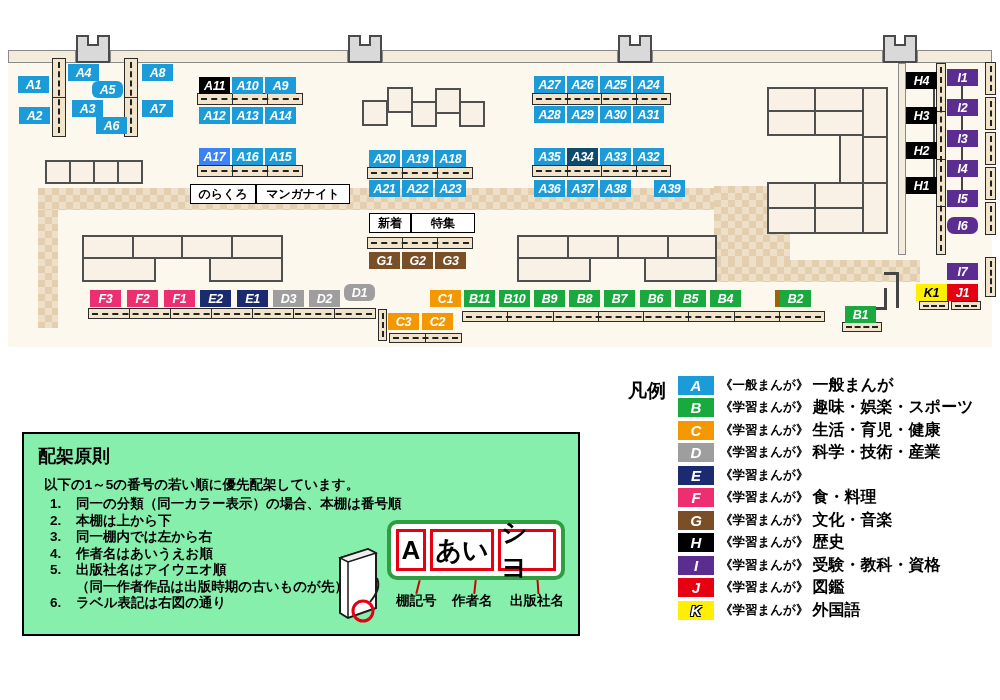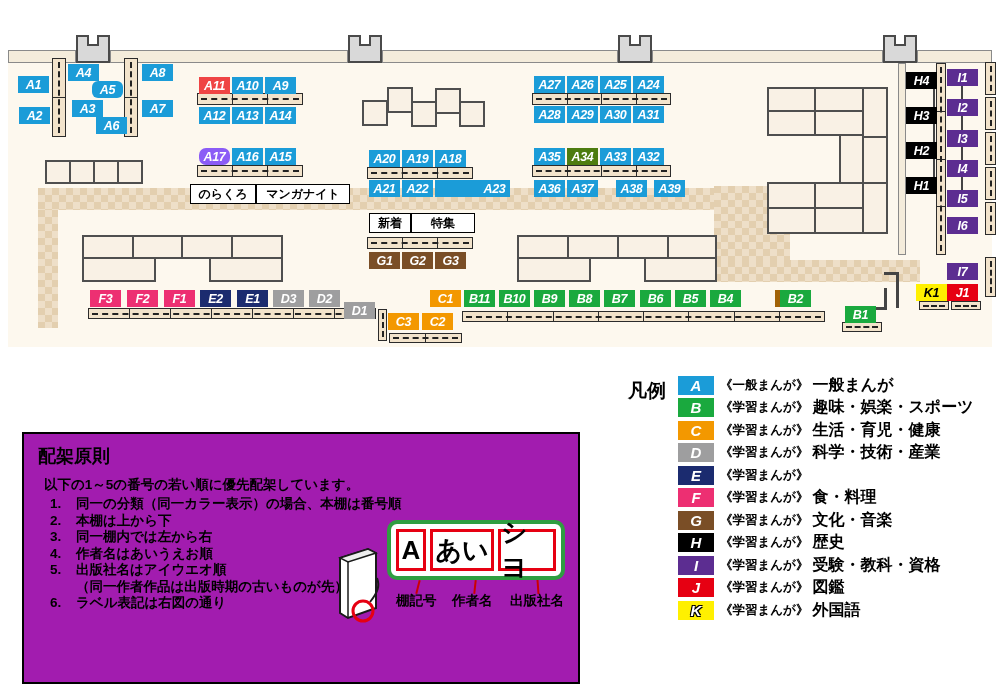--- a/index.html
+++ b/index.html
@@ -25,21 +25,21 @@
   
   .legend{position:absolute;left:622px;top:374px;width:372px;}
   .legend-title{position:absolute;left:6px;top:4px;font-size:19px;font-weight:bold;color:#000;}
   .legend-rows{margin-left:56px;}
   .legend-row{display:flex;align-items:center;height:22.5px;}
   .chip{width:36px;height:19px;flex:0 0 36px;display:flex;align-items:center;justify-content:center;color:#fff;font-weight:bold;font-style:italic;font-size:15px;margin-right:6px;}
   .chip.chip-outline{color:#fff;text-shadow:-1px -1px 0 #000,1px -1px 0 #000,-1px 1px 0 #000,1px 1px 0 #000;}
   .series{font-size:12.5px;font-weight:bold;color:#000;margin-right:4px;white-space:nowrap;}
   .category{font-size:16px;font-weight:bold;color:#000;white-space:nowrap;}
   
-  .principles{position:absolute;left:22px;top:432px;width:558px;height:252px;border:2px solid #000;background:#a21caf;box-sizing:border-box;}
+  .principles{position:absolute;left:22px;top:432px;width:558px;height:204px;border:2px solid #000;background:#86efac;box-sizing:border-box;}
   .p-title{position:absolute;left:14px;top:10px;font-size:18px;font-weight:bold;}
   .p-intro{position:absolute;left:20px;top:42px;font-size:13.5px;font-weight:bold;}
   .p-items{position:absolute;left:26px;top:62px;font-size:13.5px;font-weight:bold;line-height:16.5px;}
   .p-item{display:flex;}
   .p-num{width:26px;flex:0 0 26px;}
   .p-note{padding-left:26px;}
   .diag-frame{position:absolute;left:363px;top:86px;width:178px;height:60px;border:4px solid #2f9e41;border-radius:10px;background:#fff;box-sizing:border-box;display:flex;align-items:center;justify-content:center;gap:4px;}
   .seg{height:42px;border:3px solid #e60012;background:#fff;color:#000;font-size:26px;font-weight:bold;display:flex;align-items:center;justify-content:center;box-sizing:border-box;}
   .diag-caption{position:absolute;top:158px;font-size:13.5px;font-weight:bold;white-space:nowrap;}
   .ptr{position:absolute;width:2px;height:14px;background:#cc0000;}
@@ -215,75 +215,75 @@
 
   <div id="labels-layer">
       <div class="maplabel" style="left: 18px; top: 76px; background: rgb(27, 156, 216);">A1</div>
       <div class="maplabel" style="left: 19px; top: 107px; background: rgb(27, 156, 216);">A2</div>
       <div class="maplabel" style="left: 68px; top: 64px; background: rgb(27, 156, 216);">A4</div>
       <div class="maplabel" style="left: 92px; top: 81px; background: rgb(27, 156, 216); border-radius: 6px;">A5</div>
       <div class="maplabel" style="left: 72px; top: 100px; background: rgb(27, 156, 216);">A3</div>
       <div class="maplabel" style="left: 96px; top: 117px; background: rgb(27, 156, 216);">A6</div>
       <div class="maplabel" style="left: 142px; top: 64px; background: rgb(27, 156, 216);">A8</div>
       <div class="maplabel" style="left: 142px; top: 100px; background: rgb(27, 156, 216);">A7</div>
-      <div class="maplabel" style="left: 199px; top: 77px; background: #ef4444;">A11</div>
+      <div class="maplabel" style="left: 199px; top: 77px; background: #000000;">A11</div>
       <div class="maplabel" style="left: 232px; top: 77px; background: rgb(27, 156, 216);">A10</div>
       <div class="maplabel" style="left: 265px; top: 77px; background: rgb(27, 156, 216);">A9</div>
       <div class="maplabel" style="left: 199px; top: 107px; background: rgb(27, 156, 216);">A12</div>
       <div class="maplabel" style="left: 232px; top: 107px; background: rgb(27, 156, 216);">A13</div>
       <div class="maplabel" style="left: 265px; top: 107px; background: rgb(27, 156, 216);">A14</div>
-      <div class="maplabel" style="left: 199px; top: 148px; background: #8b5cf6; border-radius: 7px;">A17</div>
+      <div class="maplabel" style="left: 199px; top: 148px; background: #3b82f6;">A17</div>
       <div class="maplabel" style="left: 232px; top: 148px; background: rgb(27, 156, 216);">A16</div>
       <div class="maplabel" style="left: 265px; top: 148px; background: rgb(27, 156, 216);">A15</div>
       <div class="maplabel" style="left: 369px; top: 150px; background: rgb(27, 156, 216);">A20</div>
       <div class="maplabel" style="left: 402px; top: 150px; background: rgb(27, 156, 216);">A19</div>
       <div class="maplabel" style="left: 435px; top: 150px; background: rgb(27, 156, 216);">A18</div>
       <div class="maplabel" style="left: 369px; top: 180px; background: rgb(27, 156, 216);">A21</div>
       <div class="maplabel" style="left: 402px; top: 180px; background: rgb(27, 156, 216);">A22</div>
-      <div class="maplabel" style="left: 435px; top: 180px; background: rgb(27, 156, 216); padding-left: 44px;">A23</div>
+      <div class="maplabel" style="left: 435px; top: 180px; background: rgb(27, 156, 216);">A23</div>
       <div class="maplabel" style="left: 534px; top: 76px; background: rgb(27, 156, 216);">A27</div>
       <div class="maplabel" style="left: 567px; top: 76px; background: rgb(27, 156, 216);">A26</div>
       <div class="maplabel" style="left: 600px; top: 76px; background: rgb(27, 156, 216);">A25</div>
       <div class="maplabel" style="left: 633px; top: 76px; background: rgb(27, 156, 216);">A24</div>
       <div class="maplabel" style="left: 534px; top: 106px; background: rgb(27, 156, 216);">A28</div>
       <div class="maplabel" style="left: 567px; top: 106px; background: rgb(27, 156, 216);">A29</div>
       <div class="maplabel" style="left: 600px; top: 106px; background: rgb(27, 156, 216);">A30</div>
       <div class="maplabel" style="left: 633px; top: 106px; background: rgb(27, 156, 216);">A31</div>
       <div class="maplabel" style="left: 534px; top: 148px; background: rgb(27, 156, 216);">A35</div>
-      <div class="maplabel" style="left: 567px; top: 148px; background: #4d7c0f;">A34</div>
+      <div class="maplabel" style="left: 567px; top: 148px; background: #0c4a6e;">A34</div>
       <div class="maplabel" style="left: 600px; top: 148px; background: rgb(27, 156, 216);">A33</div>
       <div class="maplabel" style="left: 633px; top: 148px; background: rgb(27, 156, 216);">A32</div>
       <div class="maplabel" style="left: 534px; top: 180px; background: rgb(27, 156, 216);">A36</div>
       <div class="maplabel" style="left: 567px; top: 180px; background: rgb(27, 156, 216);">A37</div>
-      <div class="maplabel" style="left: 616px; top: 180px; background: rgb(27, 156, 216);">A38</div>
+      <div class="maplabel" style="left: 600px; top: 180px; background: rgb(27, 156, 216);">A38</div>
       <div class="maplabel" style="left: 633px; top: 180px; background: rgb(27, 156, 216); margin-left: 21px;">A39</div>
       <div class="maplabel" style="left: 369px; top: 252px; background: rgb(122, 78, 38);">G1</div>
       <div class="maplabel" style="left: 402px; top: 252px; background: rgb(122, 78, 38);">G2</div>
       <div class="maplabel" style="left: 435px; top: 252px; background: rgb(122, 78, 38);">G3</div>
       <div class="maplabel" style="left: 906px; top: 72px; background: rgb(0, 0, 0);">H4</div>
       <div class="maplabel" style="left: 906px; top: 107px; background: rgb(0, 0, 0);">H3</div>
       <div class="maplabel" style="left: 906px; top: 142px; background: rgb(0, 0, 0);">H2</div>
       <div class="maplabel" style="left: 906px; top: 177px; background: rgb(0, 0, 0);">H1</div>
       <div class="maplabel" style="left: 947px; top: 69px; background: rgb(92, 45, 145);">I1</div>
       <div class="maplabel" style="left: 947px; top: 99px; background: rgb(92, 45, 145);">I2</div>
       <div class="maplabel" style="left: 947px; top: 130px; background: rgb(92, 45, 145);">I3</div>
       <div class="maplabel" style="left: 947px; top: 160px; background: rgb(92, 45, 145);">I4</div>
       <div class="maplabel" style="left: 947px; top: 190px; background: rgb(92, 45, 145);">I5</div>
-      <div class="maplabel" style="left: 947px; top: 217px; background: rgb(92, 45, 145);">I6</div>
+      <div class="maplabel" style="left: 947px; top: 217px; background: rgb(92, 45, 145); border-radius: 7px;">I6</div>
       <div class="maplabel" style="left: 947px; top: 263px; background: rgb(92, 45, 145);">I7</div>
       <div class="maplabel" style="left: 916px; top: 284px; background: rgb(255, 240, 0); color: rgb(0, 0, 0);">K1</div>
       <div class="maplabel" style="left: 947px; top: 284px; background: rgb(230, 0, 18);">J1</div>
       <div class="maplabel" style="left: 90px; top: 290px; background: rgb(237, 47, 114);">F3</div>
       <div class="maplabel" style="left: 127px; top: 290px; background: rgb(237, 47, 114);">F2</div>
       <div class="maplabel" style="left: 164px; top: 290px; background: rgb(237, 47, 114);">F1</div>
       <div class="maplabel" style="left: 200px; top: 290px; background: rgb(27, 43, 111);">E2</div>
       <div class="maplabel" style="left: 237px; top: 290px; background: rgb(27, 43, 111);">E1</div>
       <div class="maplabel" style="left: 273px; top: 290px; background: rgb(158, 158, 159);">D3</div>
       <div class="maplabel" style="left: 309px; top: 290px; background: rgb(158, 158, 159);">D2</div>
-      <div class="maplabel" style="left: 344px; top: 302px; background: rgb(158, 158, 159);">D1</div>
+      <div class="maplabel" style="left: 344px; top: 284px; background: rgb(158, 158, 159); border-radius: 6px;">D1</div>
       <div class="maplabel" style="left: 430px; top: 290px; background: rgb(243, 152, 0);">C1</div>
       <div class="maplabel" style="left: 464px; top: 290px; background: rgb(26, 169, 62);">B11</div>
       <div class="maplabel" style="left: 499px; top: 290px; background: rgb(26, 169, 62);">B10</div>
       <div class="maplabel" style="left: 534px; top: 290px; background: rgb(26, 169, 62);">B9</div>
       <div class="maplabel" style="left: 569px; top: 290px; background: rgb(26, 169, 62);">B8</div>
       <div class="maplabel" style="left: 604px; top: 290px; background: rgb(26, 169, 62);">B7</div>
       <div class="maplabel" style="left: 640px; top: 290px; background: rgb(26, 169, 62);">B6</div>
       <div class="maplabel" style="left: 675px; top: 290px; background: rgb(26, 169, 62);">B5</div>
       <div class="maplabel" style="left: 710px; top: 290px; background: rgb(26, 169, 62);">B4</div>
       <div class="maplabel" style="left: 775px; top: 290px; background: #a16207;">B3</div>

